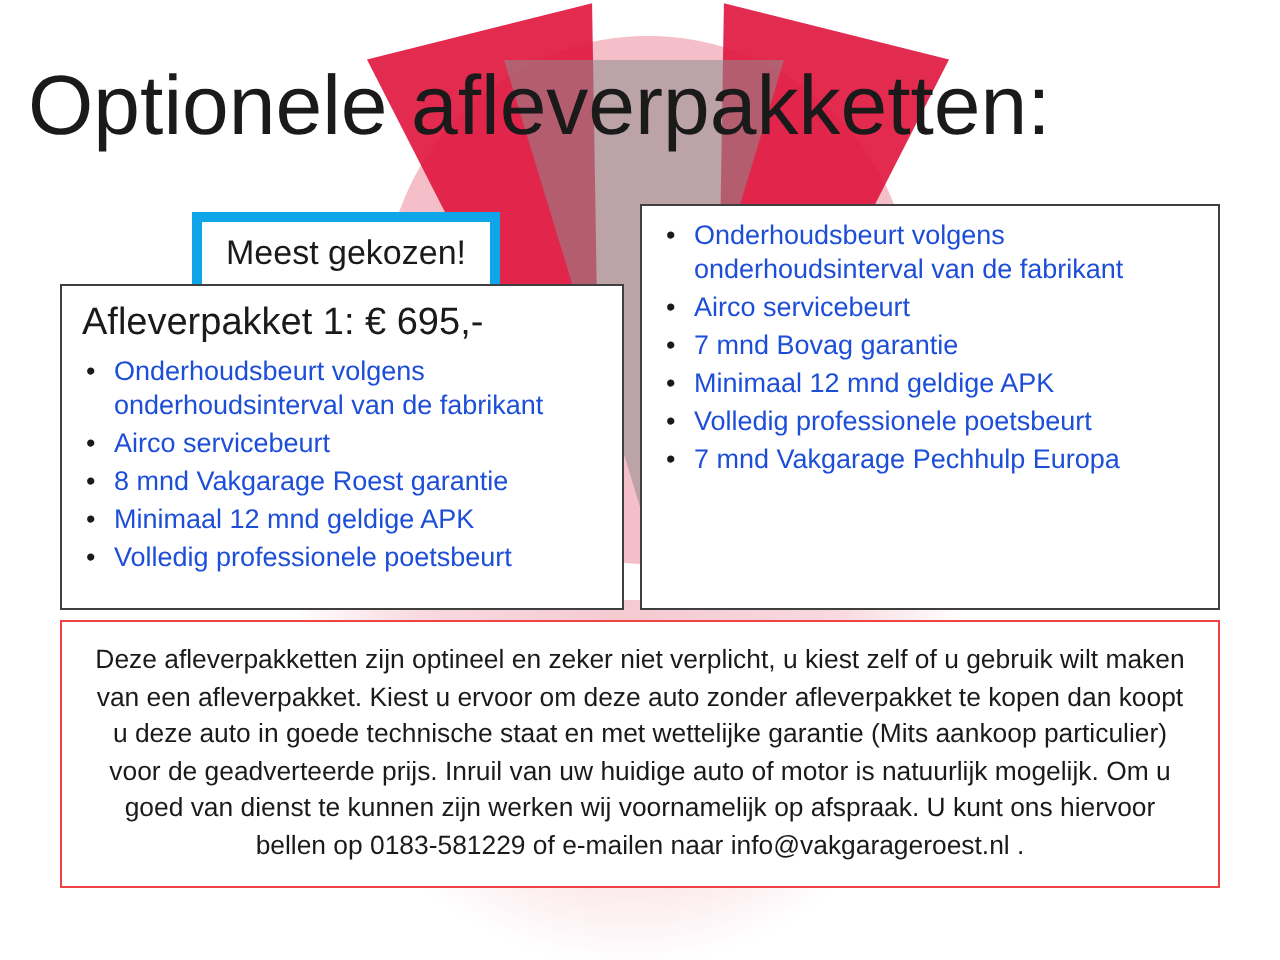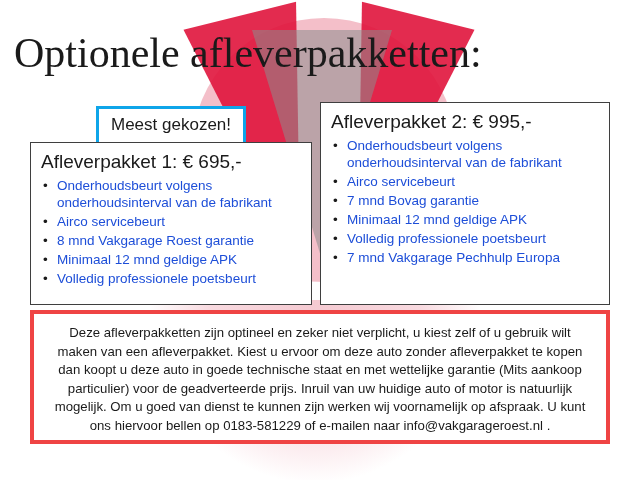--- a/index.html
+++ b/index.html
@@ -84,30 +84,29 @@
 
   .title {
     position: absolute;
     left: 14px;
     top: 28px;
     width: 612px;
     font-size: 42px;
     line-height: 50px;
     color: #1a1a1a;
     white-space: nowrap;
-    font-family: Liberation Serif, serif;
   }
 
   .badge {
     position: absolute;
     left: 96px;
     top: 106px;
     padding: 6px 12px 8px 12px;
     background: #ffffff;
-    border: 3px solid #0ea5e9;
+    border: 5px solid #0ea5e9;
     font-size: 17px;
     color: #1a1a1a;
   }
 
   .pkg {
     position: absolute;
     background: #ffffff;
     border: 1px solid #3f3f3f;
     box-sizing: border-box;
   }
@@ -154,21 +153,21 @@
   }
 
   .note {
     position: absolute;
     left: 30px;
     top: 310px;
     width: 580px;
     height: 134px;
     box-sizing: border-box;
     background: #ffffff;
-    border: 4px solid #ef4444;
+    border: 1px solid #ef4444;
     padding: 10px 14px;
     font-size: 13.2px;
     line-height: 18.5px;
     color: #1a1a1a;
     text-align: center;
   }
 </style>
 </head>
 <body>
 
@@ -191,21 +190,20 @@
       <ul class="bullets">
         <li>Onderhoudsbeurt volgens onderhoudsinterval van de fabrikant</li>
         <li>Airco servicebeurt</li>
         <li>8 mnd Vakgarage Roest garantie</li>
         <li>Minimaal 12 mnd geldige APK</li>
         <li>Volledig professionele poetsbeurt</li>
       </ul>
     </div>
 
     <div class="pkg pkg2">
-      <div class="pkg-title">Afleverpakket 2: € 995,-</div>
       <ul class="bullets">
         <li>Onderhoudsbeurt volgens onderhoudsinterval van de fabrikant</li>
         <li>Airco servicebeurt</li>
         <li>7 mnd Bovag garantie</li>
         <li>Minimaal 12 mnd geldige APK</li>
         <li>Volledig professionele poetsbeurt</li>
         <li>7 mnd Vakgarage Pechhulp Europa</li>
       </ul>
     </div>
 

